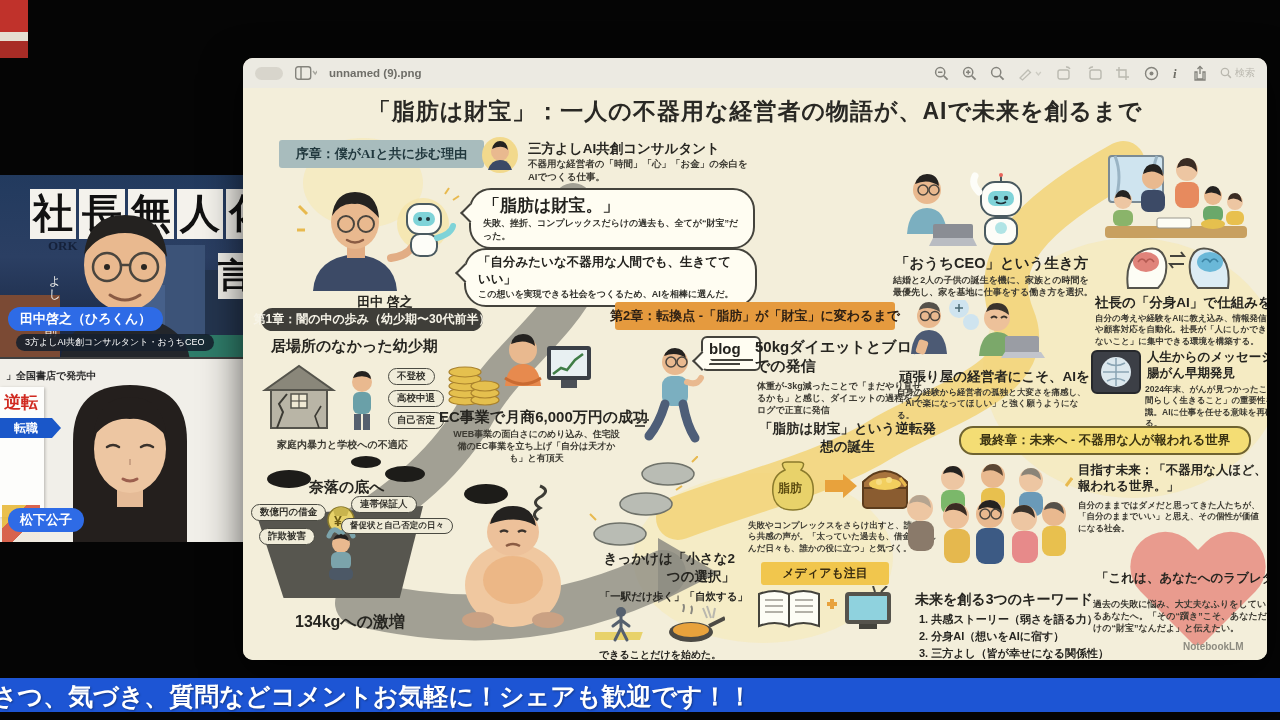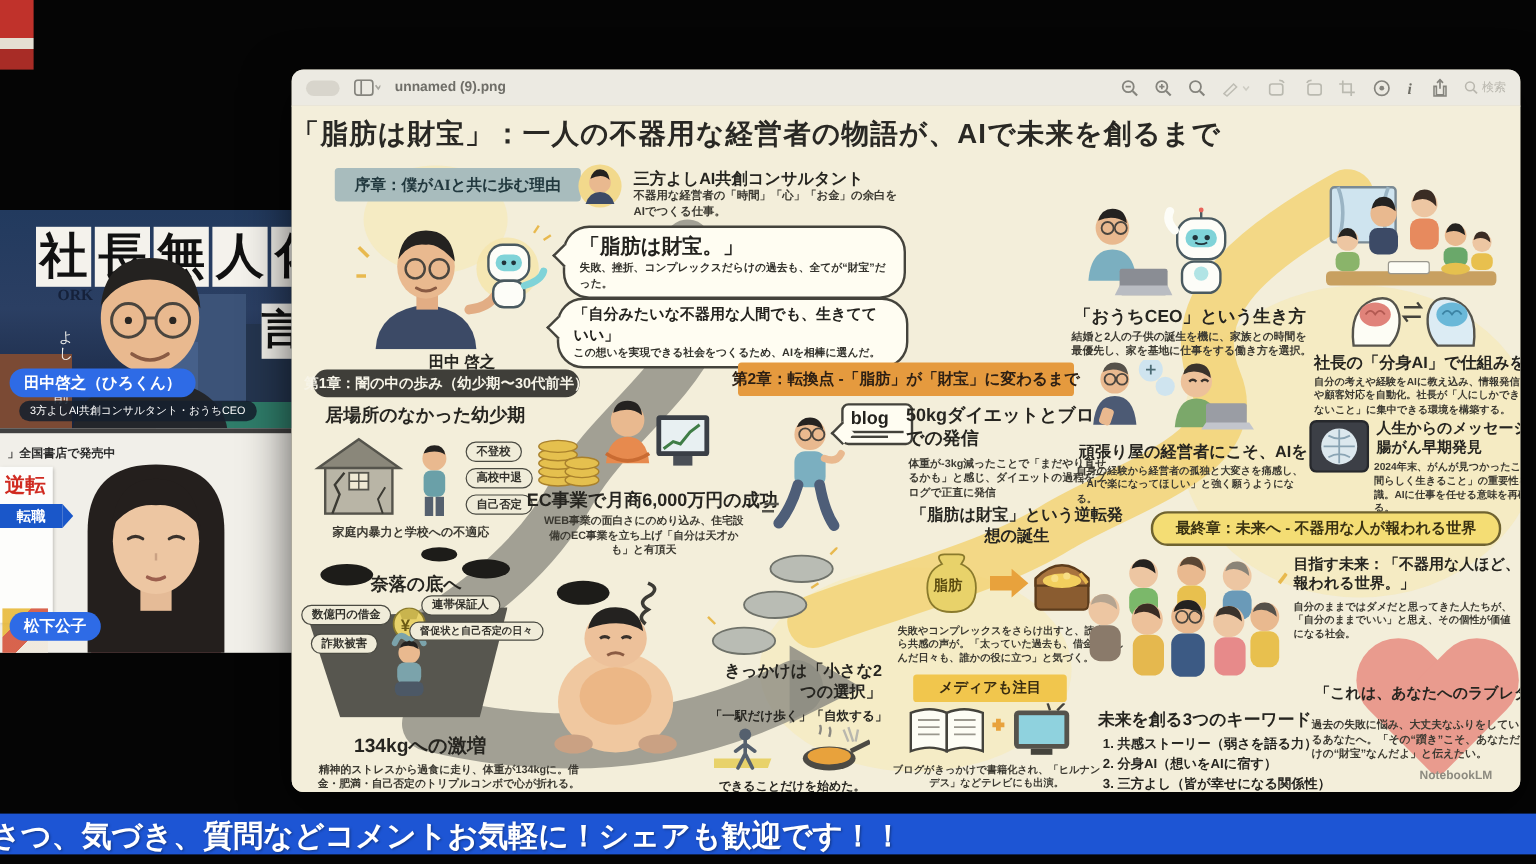--- a/index.html
+++ b/index.html
@@ -2,21 +2,21 @@
 <html><head>
 <meta charset="utf-8">
 <style>
   html,body{margin:0;padding:0;background:#000;}
   body{width:1280px;height:720px;overflow:hidden;font-family:"Liberation Sans","DejaVu Sans",sans-serif;}
   .stage{position:relative;width:1280px;height:720px;background:#050505;}
 
   
   .webcam{position:absolute;left:0;width:243px;overflow:hidden;}
   .webcam-top{top:175px;height:182px;background:linear-gradient(180deg,#223a5e 0%,#2b3f63 45%,#16233d 100%);}
-  .webcam-bottom{top:357px;height:183px;background:#f1efe9;border-top:4px solid #404040;}
+  .webcam-bottom{top:357px;height:183px;background:#f1efe9;border-top:2px solid #404040;}
   .bldg{position:absolute;background:#31476b;}
   .charbox{position:absolute;top:14px;width:46px;height:50px;background:#f4f2ec;color:#111;
            font-family:"Liberation Serif","DejaVu Serif",serif;font-weight:bold;font-size:40px;
            line-height:50px;text-align:center;}
   .cam-smalltext{position:absolute;color:#f2f2ee;font-family:"Liberation Serif","DejaVu Serif",serif;margin-left:40px;}
   .name-pill{position:absolute;background:#2e6be6;color:#fff;font-weight:bold;border-radius:14px;
              padding:3px 12px;font-size:13px;white-space:nowrap;}
   .sub-pill{position:absolute;background:rgba(22,32,46,0.88);color:#fff;border-radius:10px;
             padding:2px 9px;font-size:9px;white-space:nowrap;}
   .promo-toptext{position:absolute;top:10px;left:6px;font-size:10px;color:#2b2b2b;font-weight:bold;}
@@ -37,21 +37,21 @@
                   background:#f2edda;box-shadow:0 12px 40px rgba(0,0,0,.65);overflow:hidden;}
   .titlebar{position:absolute;top:0;left:0;right:0;height:30px;background:#eceae2;
             border-bottom:1px solid #d6d3c9;display:flex;align-items:center;padding:0 12px;gap:12px;}
   .tb-pill{width:28px;height:13px;border-radius:7px;background:#d8d5cc;}
   .tb-title{font-size:11.5px;color:#6f6e68;font-weight:bold;}
   .tb-icons{margin-left:auto;display:flex;align-items:center;gap:13px;color:#85847d;}
   .tb-icons svg{display:block;}
   .tb-search{display:flex;align-items:center;gap:3px;color:#b9b7ae;font-size:10px;}
 
   .canvas{position:absolute;top:30px;left:0;width:1024px;height:572px;background:#f3eeda;overflow:hidden;}
-  .ig-title{position:absolute;top:8px;left:0;width:1024px;text-align:left;font-size:23px;font-weight:bold;
+  .ig-title{position:absolute;top:8px;left:0;width:1024px;text-align:center;font-size:23px;font-weight:bold;
             color:#292824;letter-spacing:1px;}
 
   .ribbon{position:absolute;height:28px;display:flex;align-items:center;justify-content:center;
           font-weight:bold;font-size:13px;border-radius:3px;white-space:nowrap;}
   .ribbon:before,.ribbon:after{content:"";position:absolute;top:5px;width:0;height:0;z-index:-1;}
   .ribbon-teal{background:#a8bcbd;color:#21383e;}
   .ribbon-teal:before{left:-11px;border:9px solid #839b9c;border-left-color:transparent;}
   .ribbon-teal:after{right:-11px;border:9px solid #839b9c;border-right-color:transparent;}
   .ribbon-orange{background:#e59a3e;color:#2e2014;}
   .ribbon-orange:before{left:-11px;border:9px solid #ba7426;border-left-color:transparent;}
@@ -347,21 +347,20 @@
         <path d="M42 30 Q38 20 32 26" fill="none" stroke="#7ba3ab" stroke-width="5" stroke-linecap="round"></path>
         <rect x="20" y="46" width="20" height="18" rx="6" fill="#7ba3ab"></rect>
         <rect x="18" y="62" width="24" height="12" rx="5" fill="#4c5866"></rect>
       </svg>
       <span class="tag" style="position:absolute;left:8px;top:416px;">数億円の借金</span>
       <span class="tag" style="position:absolute;left:16px;top:440px;">詐欺被害</span>
       <span class="tag" style="position:absolute;left:108px;top:408px;">連帯保証人</span>
       <span class="tag" style="position:absolute;left:98px;top:430px;font-size:8.5px;">督促状と自己否定の日々</span>
 
       <div class="h-mid" style="left:52px;top:524px;font-size:16px;">134kgへの激増</div>
-      <div class="desc" style="left:16px;top:547px;width:230px;font-size:9px;text-align:center;">精神的ストレスから過食に走り、体重が134kgに。借金・肥満・自己否定のトリプルコンボで心が折れる。</div>
 
       <svg width="130" height="150" viewBox="0 0 130 150" style="position:absolute;left:205px;top:392px;">
         <ellipse cx="38" cy="14" rx="22" ry="10" fill="#1d1c19"></ellipse>
         <path d="M92 6 q10 4 2 10 q-12 6 -2 12 q-10 6 -2 12" fill="none" stroke="#3c3b35" stroke-width="3"></path>
         <ellipse cx="65" cy="105" rx="48" ry="42" fill="#f0c8a0"></ellipse>
         <ellipse cx="65" cy="52" rx="26" ry="24" fill="#edc19a"></ellipse>
         <path d="M42 44 Q46 26 65 26 Q85 26 88 46 Q70 34 42 44 Z" fill="#242220"></path>
         <path d="M52 52 Q56 49 60 52" fill="none" stroke="#3a322c" stroke-width="2.5"></path>
         <path d="M70 52 Q74 49 78 52" fill="none" stroke="#3a322c" stroke-width="2.5"></path>
         <path d="M58 66 Q65 62 72 66" fill="none" stroke="#8a5b43" stroke-width="2.5"></path>
@@ -408,21 +407,21 @@
 
       <svg width="110" height="95" viewBox="0 0 110 95" style="position:absolute;left:345px;top:368px;">
         <ellipse cx="80" cy="18" rx="26" ry="11" fill="#b9bcb4" stroke="#6f726a" stroke-width="1.5"></ellipse>
         <ellipse cx="58" cy="48" rx="26" ry="11" fill="#b9bcb4" stroke="#6f726a" stroke-width="1.5"></ellipse>
         <ellipse cx="32" cy="78" rx="26" ry="11" fill="#b9bcb4" stroke="#6f726a" stroke-width="1.5"></ellipse>
         <line x1="104" y1="6" x2="110" y2="0" stroke="#e8b94e" stroke-width="2"></line>
         <line x1="88" y1="34" x2="94" y2="30" stroke="#e8b94e" stroke-width="2"></line>
         <line x1="8" y1="64" x2="2" y2="58" stroke="#e8b94e" stroke-width="2"></line>
       </svg>
       <div class="h-mid" style="left:352px;top:462px;width:140px;font-size:13.5px;white-space:normal;text-align:right;line-height:1.3;">きっかけは「小さな2つの選択」</div>
-      <div class="h-mid" style="left:340px;top:502px;width:165px;font-size:10.5px;text-align:center;">「一駅だけ歩く」「自炊する」</div>
+      <div class="h-mid" style="left:340px;top:502px;width:165px;font-size:10.5px;text-align:right;">「一駅だけ歩く」「自炊する」</div>
       <svg width="130" height="42" viewBox="0 0 130 42" style="position:absolute;left:352px;top:516px;">
         <rect x="2" y="28" width="56" height="8" fill="#e8d26a" transform="skewX(-20)"></rect>
         <circle cx="26" cy="8" r="5" fill="#55606e"></circle>
         <path d="M26 13 L26 24 M26 16 L18 22 M26 16 L34 22 M26 24 L20 36 M26 24 L32 36" stroke="#55606e" stroke-width="3" fill="none" stroke-linecap="round"></path>
         <ellipse cx="96" cy="28" rx="22" ry="10" fill="#4c4a44"></ellipse>
         <ellipse cx="96" cy="26" rx="18" ry="7" fill="#e8a23c"></ellipse>
         <line x1="114" y1="22" x2="130" y2="14" stroke="#4c4a44" stroke-width="4"></line>
         <path d="M88 8 q2 -6 0 -8 M96 10 q2 -6 0 -8" stroke="#8a8880" stroke-width="2" fill="none"></path>
         <path d="M112 2 L116 14 M108 4 L112 14 M120 4 L118 14" stroke="#b9b7ae" stroke-width="2"></path>
       </svg>
@@ -433,21 +432,20 @@
         <path d="M4 8 Q20 2 34 8 L34 40 Q20 34 4 40 Z" fill="#fdfdf5" stroke="#44433c" stroke-width="2"></path>
         <path d="M64 8 Q48 2 34 8 L34 40 Q48 34 64 40 Z" fill="#fdfdf5" stroke="#44433c" stroke-width="2"></path>
         <path d="M10 14 h18 M10 20 h18 M10 26 h18 M40 14 h18 M40 20 h18 M40 26 h18" stroke="#9a988e" stroke-width="1.5"></path>
         <path d="M72 18 h10 M77 13 v10" stroke="#e8a23c" stroke-width="4"></path>
         <rect x="90" y="6" width="46" height="32" rx="4" fill="#55534c"></rect>
         <rect x="94" y="10" width="38" height="24" fill="#8fd2de"></rect>
         <line x1="126" y1="6" x2="132" y2="0" stroke="#44433c" stroke-width="2"></line>
         <line x1="120" y1="6" x2="118" y2="0" stroke="#44433c" stroke-width="2"></line>
         <rect x="104" y="38" width="18" height="5" fill="#44433c"></rect>
       </svg>
-      <div class="desc" style="left:500px;top:548px;width:175px;font-size:8.5px;text-align:center;">ブログがきっかけで書籍化され、「ヒルナンデス」などテレビにも出演。</div>
 
       
 
       <svg width="150" height="95" viewBox="0 0 150 95" style="position:absolute;left:858px;top:64px;">
         <rect x="8" y="4" width="54" height="46" rx="3" fill="#cfe4ef" stroke="#7a8a94" stroke-width="2"></rect>
         <path d="M14 4 q8 20 0 46 M56 4 q-8 20 0 46" fill="none" stroke="#9ab4c4" stroke-width="3"></path>
         <circle cx="52" cy="26" r="11" fill="#e9b98f"></circle>
           <path d="M42 22 Q44 12 52 12 Q61 12 62 24 Q52 16 42 22Z" fill="#242220"></path>
         <rect x="40" y="38" width="24" height="22" rx="7" fill="#3c4a66"></rect>
         <circle cx="86" cy="18" r="11" fill="#edc6a2"></circle>

